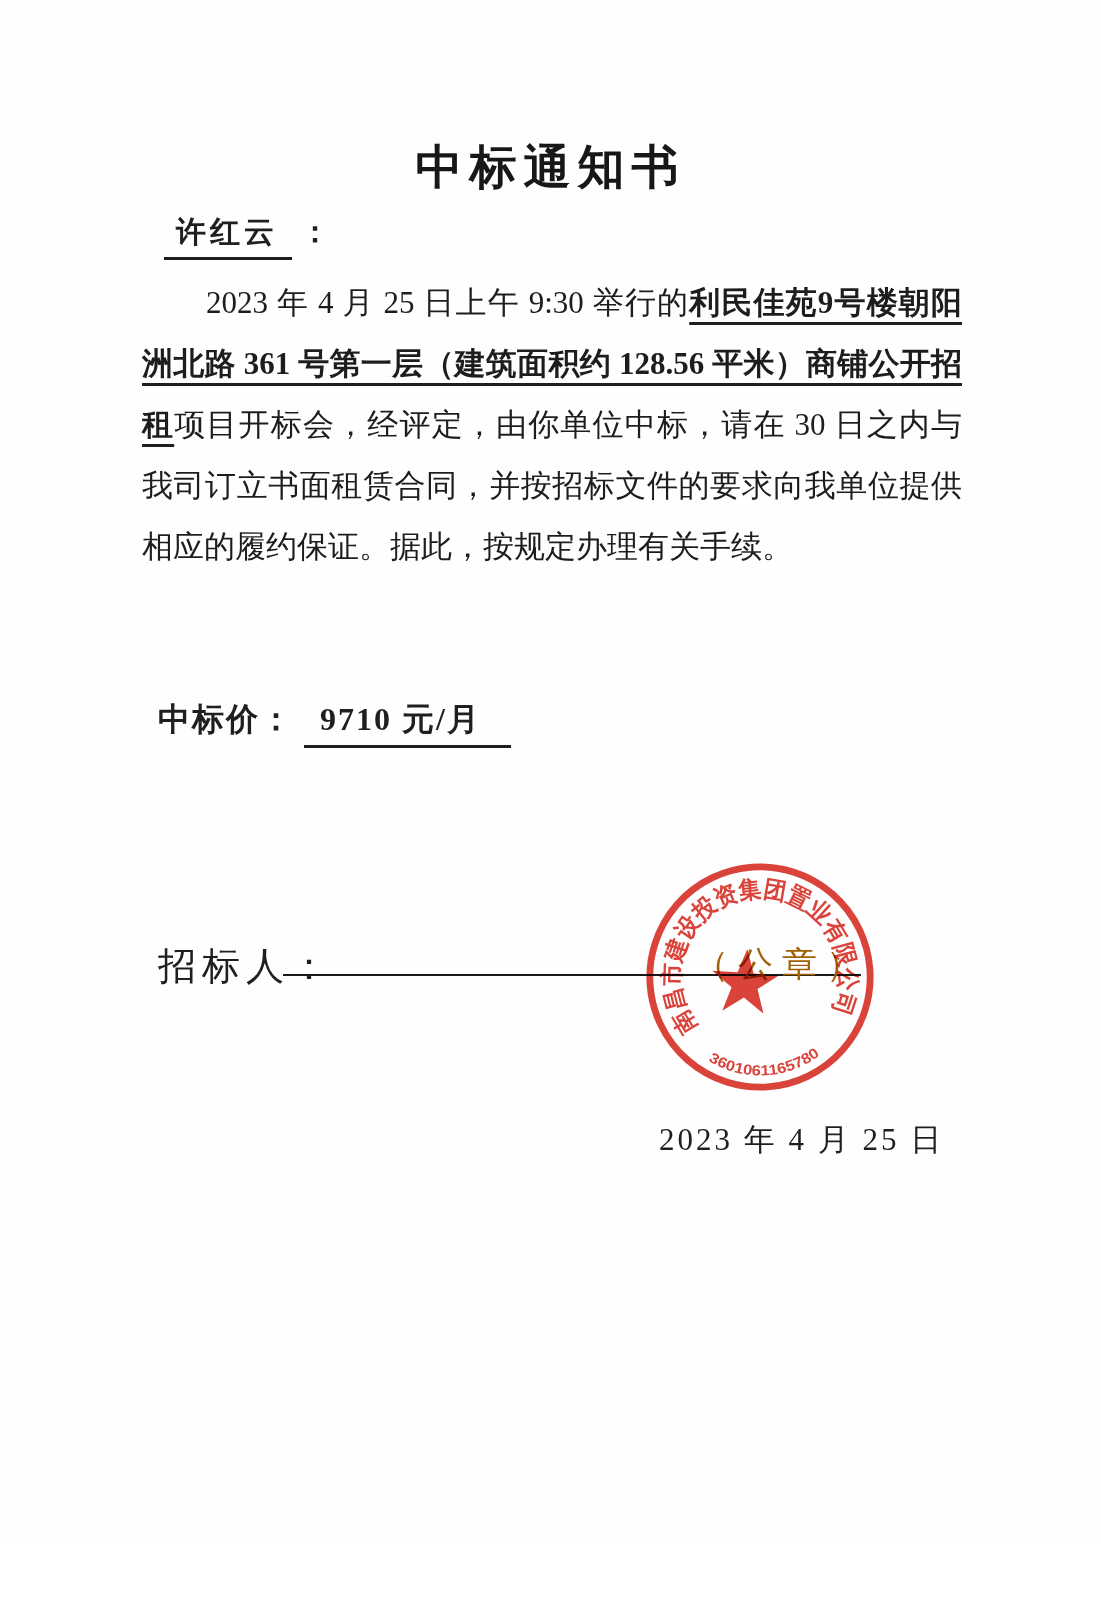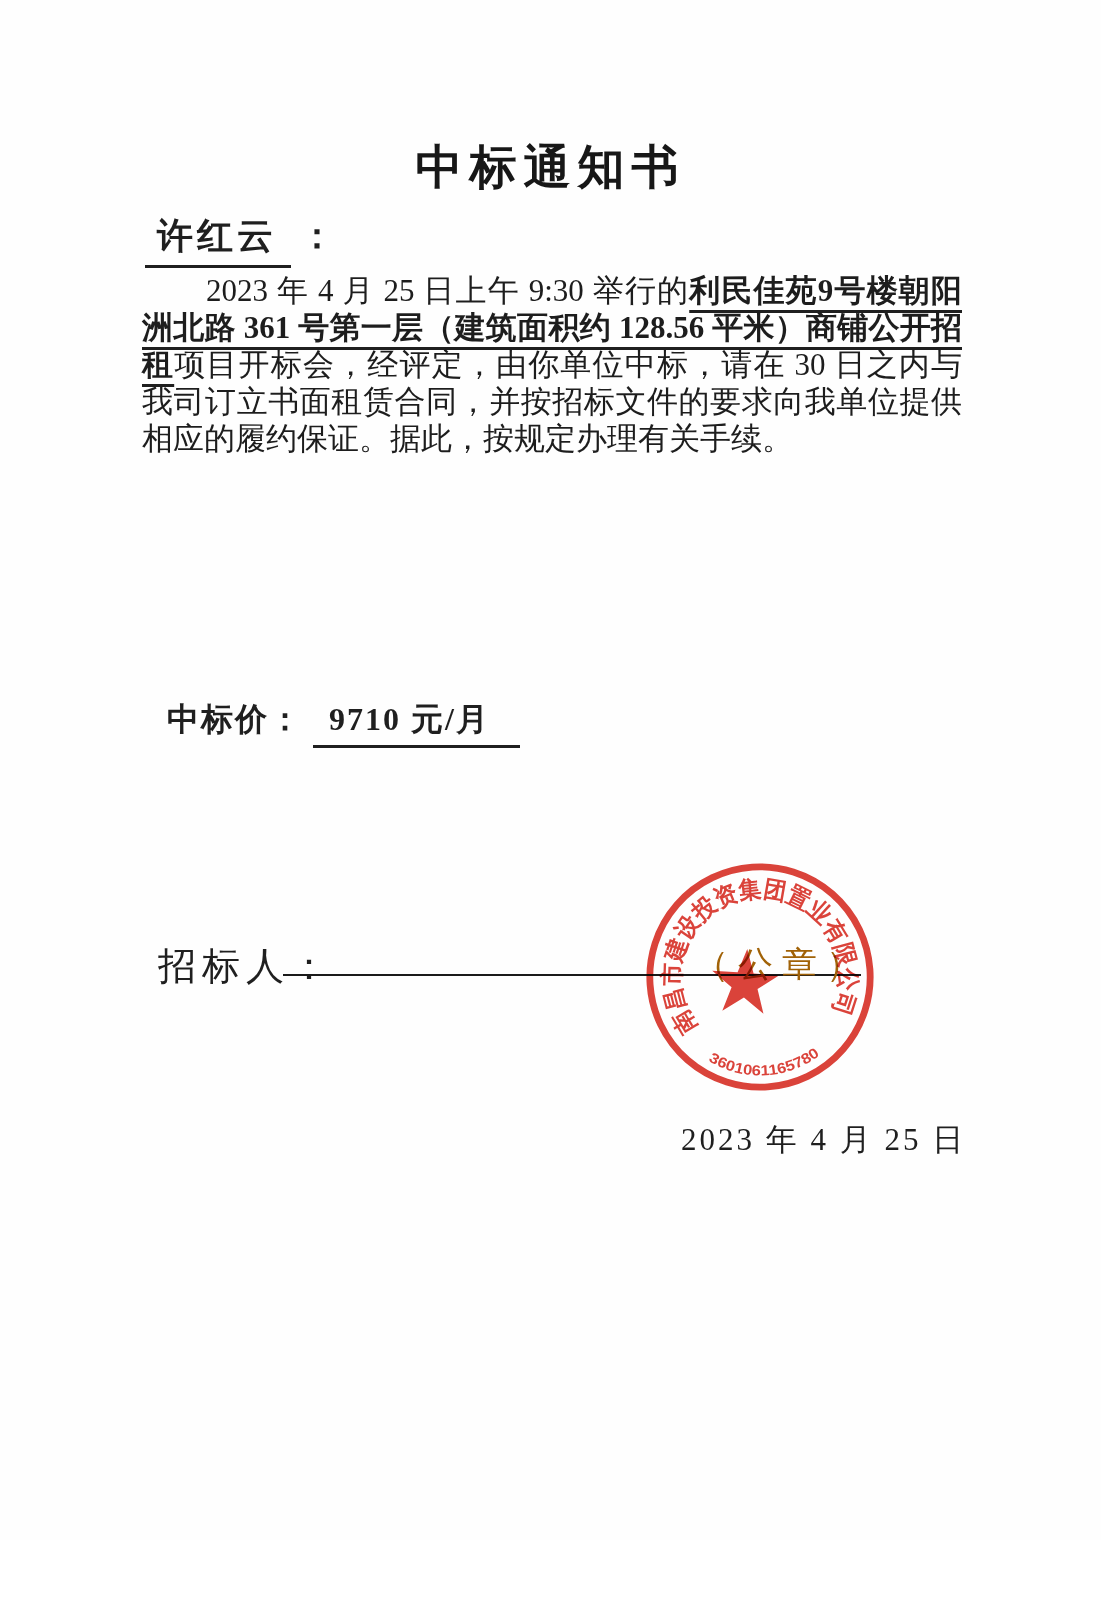--- a/index.html
+++ b/index.html
@@ -7,38 +7,38 @@
   .page {
     position:relative; width:1101px; height:1540px; margin:0 auto;
     background:#fefefe; overflow:hidden;
     font-family:"Liberation Serif", serif; color:#1f1f1f;
   }
   .title {
     position:absolute; top:136px; left:0; right:0;
     text-align:center; font-size:47px; font-weight:700; letter-spacing:7px;
     color:#171717;
   }
-  .addressee-row { position:absolute; top:212px; left:145px; font-size:36px; }
+  .addressee-row { position:absolute; top:212px; left:164px; font-size:30px; }
   .addressee-name {
     display:inline-block; font-weight:700; padding:0 14px 4px 12px;
     border-bottom:3px solid #1f1f1f; letter-spacing:4px;
   }
   .addressee-colon { font-weight:700; margin-left:8px; }
   .body-par {
     position:absolute; top:272px; left:142px; width:820px;
-    font-size:31px; line-height:37px; text-align:justify;
+    font-size:31px; line-height:61px; text-align:justify;
     text-indent:64px; color:#1d1d1d;font-family:Liberation Serif, serif;
   }
   .bu {
     font-weight:700;
     text-decoration:underline; text-decoration-thickness:2.5px;
     text-underline-offset:9px; text-decoration-color:#1f1f1f;
   }
   .price-row { position:absolute; top:698px; left:158px; font-size:32px; }
-  .price-label { font-weight:700; letter-spacing:2px;margin-left:9px; }
+  .price-label { font-weight:700; letter-spacing:2px; }
   .price-value {
     display:inline-block; font-weight:700; letter-spacing:2px;
     margin-left:10px; padding:0 30px 3px 16px;
     border-bottom:3px solid #1f1f1f;
   }
   .sign-section { position:absolute; top:0; left:0; width:1101px; height:1600px; pointer-events:none; }
   .bidder-label { position:absolute; top:941px; left:158px; font-size:38px; letter-spacing:6px; }
   .sign-line {
     position:absolute; top:974px; left:283px; width:578px; height:0;
     border-top:2.5px solid #1a1a1a;
@@ -46,21 +46,21 @@
   .seal-placeholder {
     position:absolute; top:941px; left:694px; font-size:35px;
     letter-spacing:9px; color:#a16207;
   }
   .seal-box {
     position:absolute; top:860px; left:643px; width:234px; height:234px;
     mix-blend-mode:multiply; opacity:.93; transform:rotate(-4deg);
   }
   .seal-name { font-size:25px; font-weight:700; fill:#d9342b; font-family:"Liberation Sans", sans-serif; }
   .seal-num  { font-size:15px; font-weight:700; fill:#d9342b; font-family:"Liberation Sans", sans-serif; }
-  .date-row { position:absolute; top:1119px; left:681px; font-size:31px; letter-spacing:3px;text-align:right; }
+  .date-row { position:absolute; top:1119px; left:659px; font-size:31px; letter-spacing:3px;text-align:right; }
   .scan-edge {
     position:absolute; top:1594px; left:415px; width:686px; height:3px;
     background:linear-gradient(to right,
       rgba(70,50,45,0.15), rgba(60,42,38,0.75) 35%,
       rgba(45,30,28,0.9) 55%, rgba(70,50,45,0.35) 90%, rgba(70,50,45,0.1));
   }
 </style>
 </head>
 <body>
 

